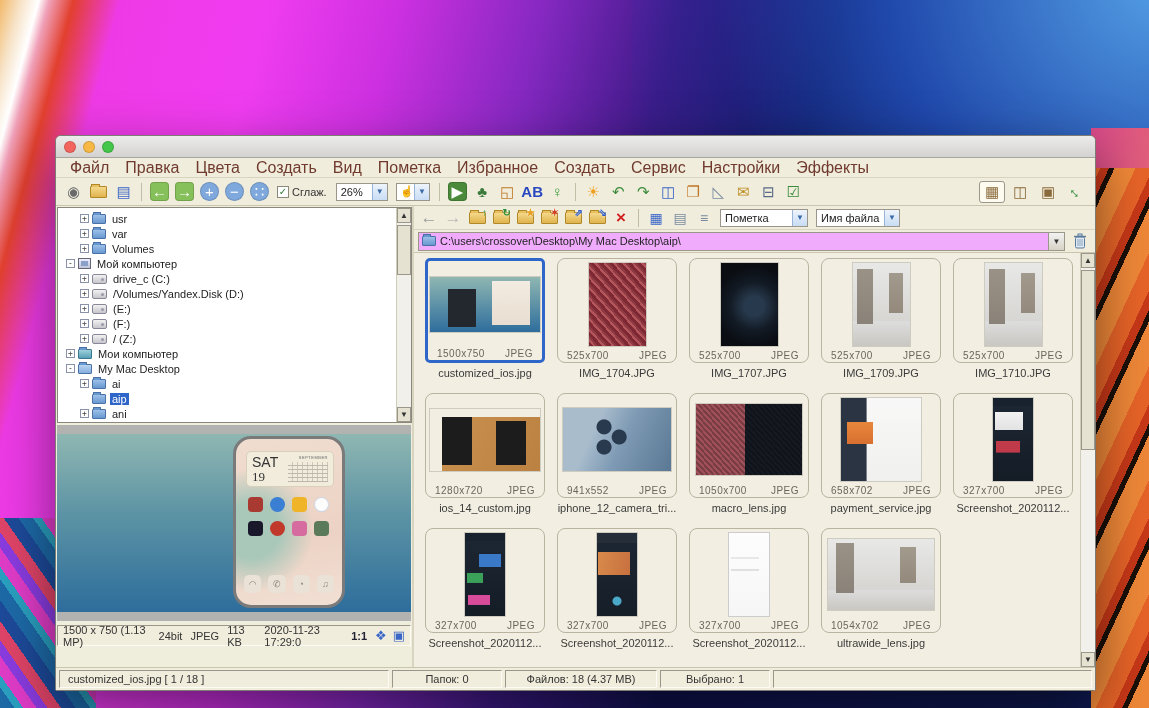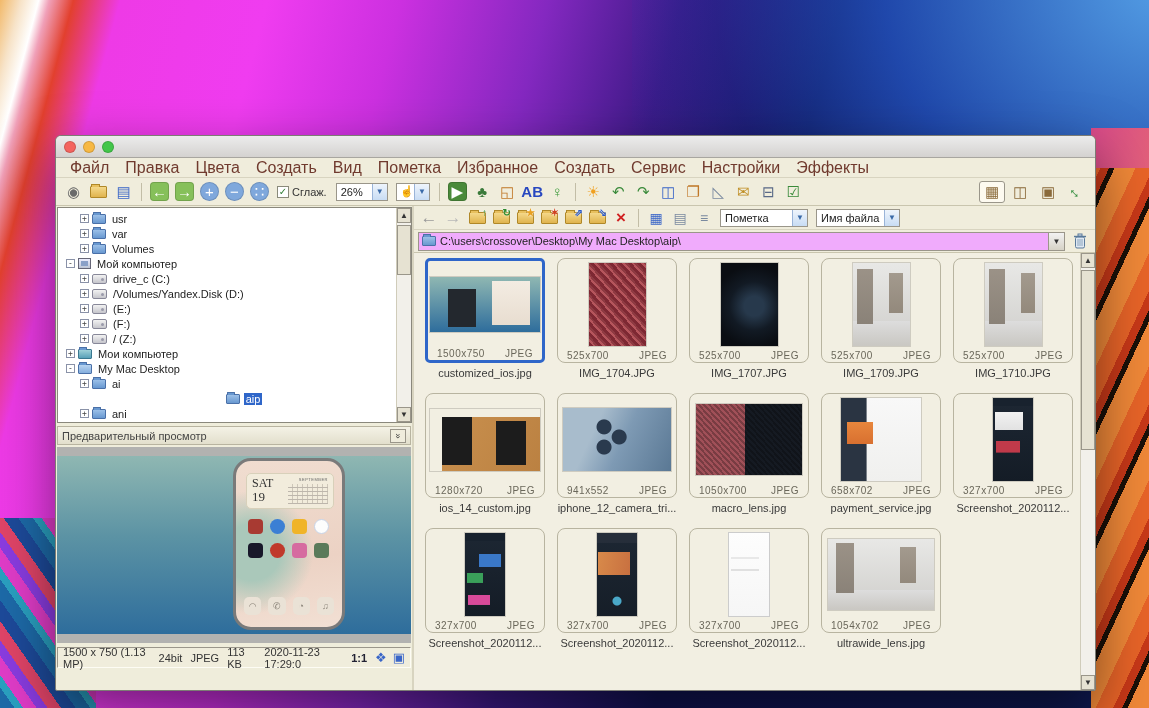--- a/index.html
+++ b/index.html
@@ -94,21 +94,21 @@
   .w-cal .d1 { font-size:9px; font-weight:bold; color:#222; line-height:1; }
   .w-cal .d2 { font-size:12px; font-weight:bold; color:#222; line-height:1; }
   .w-cal .grid { position:absolute; right:4px; top:5px; width:34px; height:20px;
     background:repeating-linear-gradient(#0000 0 2px,#9a9a9a 2px 3px), repeating-linear-gradient(90deg,#0000 0 3px,#bbb 3px 4px); opacity:.6; }
   .w-black { position:absolute; right:5px; top:50px; width:44px; height:40px; background:#0c0c0c; border-radius:6px; color:#f2f2f2; font-size:7px; line-height:1.25; padding:4px; }
   .oicon { position:absolute; width:13px; height:13px; border:1.5px solid #f2f2f2; border-radius:3px; }
   .ph-right { position:absolute; left:176px; top:2px; width:112px; height:172px; border:3px solid #7a7a7a; border-radius:18px;
     background:radial-gradient(circle at 15% 55%, #aac8ba 0 22%, transparent 48%), linear-gradient(170deg,#f0ddd0,#ecd2c4 60%,#f2e0d4); overflow:hidden; }
   .w-cal2 { position:absolute; left:10px; top:12px; width:88px; height:36px; background:#f2ecdc; border-radius:5px; border:1px solid #d8d0ba; padding:3px 5px; }
   .w-cal2 .mo { position:absolute; right:5px; top:3px; font-size:4px; color:#666; letter-spacing:.5px; }
-  .w-cal2 .sat { font-family:Liberation Serif, serif; font-size:12px; color:#333; line-height:1.1; }
+  .w-cal2 .sat { font-family:Liberation Sans, sans-serif; font-size:14px; color:#333; line-height:1.1; }
   .w-cal2 .n19 { font-family:"Liberation Serif",serif; font-size:13px; color:#333; line-height:1; }
   .w-cal2 .grid { position:absolute; right:5px; top:10px; width:40px; height:20px;
     background:repeating-linear-gradient(#0000 0 3px,#a8a098 3px 4px), repeating-linear-gradient(90deg,#0000 0 4px,#beb6aa 4px 5px); opacity:.7; }
   .ricon { position:absolute; width:15px; height:15px; border-radius:4px; }
   .ricon.circ { border-radius:50%; }
   .dock2 { position:absolute; left:8px; bottom:8px; right:8px; height:22px; display:flex; gap:7px; justify-content:center; }
   .dock2 .di { width:18px; height:18px; background:#eae2d6; border-radius:5px; display:flex; align-items:center; justify-content:center; font-size:9px; color:#8a8378; }
 
   
   .info-bar { margin:4px 1px 2px 1px; height:21px; border:1px solid; border-color:#9a968a #fdfcf4 #fdfcf4 #9a968a; background:#f0eddc;
@@ -377,46 +377,40 @@
               <div class="tree-row" style="padding-left: 4px;">
                 <span class="expander">-</span>
                 <span class="mfolder open"></span>
                 <span class="t-label">My Mac Desktop</span>
               </div>
               <div class="tree-row" style="padding-left: 18px;">
                 <span class="expander">+</span>
                 <span class="mfolder"></span>
                 <span class="t-label">ai</span>
               </div>
-              <div class="tree-row" style="padding-left: 18px; justify-content: center;">
+              <div class="tree-row" style="padding-left: 18px;">
                 <span class="expander exp-none">+</span>
                 <span class="mfolder"></span>
                 <span class="t-label sel">aip</span>
               </div>
               <div class="tree-row" style="padding-left: 18px;">
                 <span class="expander">+</span>
                 <span class="mfolder"></span>
                 <span class="t-label">ani</span>
               </div>
             </div>
           <div class="vscroll">
             <div class="sbtn">▲</div>
             <div class="strack">
                 <div class="sthumb" style="top:2px;height:50px"></div>
               </div>
             <div class="sbtn">▼</div>
           </div>
         </div>
 
-        <div class="prev-head">
-          <span>Предварительный просмотр</span>
-          <div class="prev-collapse">
-              <span>»</span>
-            </div>
-        </div>
 
         <div class="prev-stage">
           <div class="prev-img">
             <div class="ph-right">
               <div class="w-cal2">
                 <div class="mo">SEPTEMBER</div>
                 <div class="sat">SAT</div>
                 <div class="n19">19</div>
                 <div class="grid"></div>
               </div>
@@ -672,14 +666,21 @@
             <div class="sbtn">▲</div>
             <div class="strack">
                 <div class="sthumb" style="top:2px;height:180px"></div>
               </div>
             <div class="sbtn">▼</div>
           </div>
         </div>
       </div>
     </div>
 
+    <div class="statusbar">
+      <div class="seg" style="width:330px">customized_ios.jpg [ 1 / 18 ]</div>
+      <div class="seg" style="width:110px;justify-content:center">Папок: 0</div>
+      <div class="seg" style="width:152px;justify-content:center">Файлов: 18 (4.37 MB)</div>
+      <div class="seg" style="width:110px;justify-content:center">Выбрано: 1</div>
+      <div class="seg grow"></div>
+    </div>
   </div>
 </div>
 
 </body></html>

